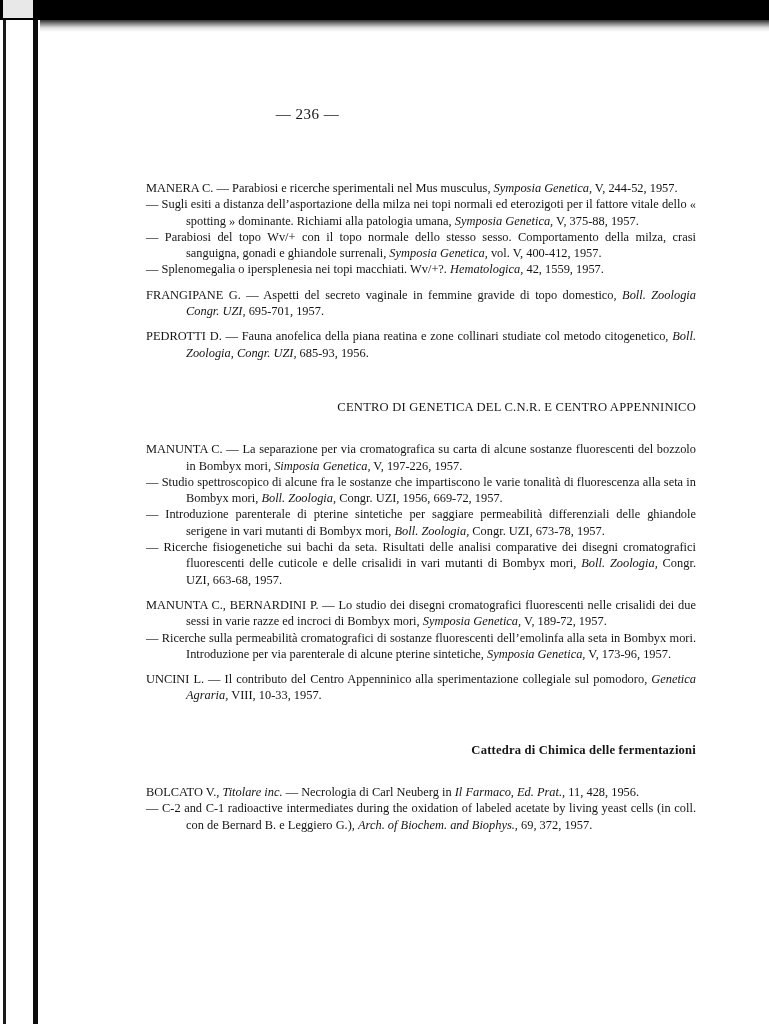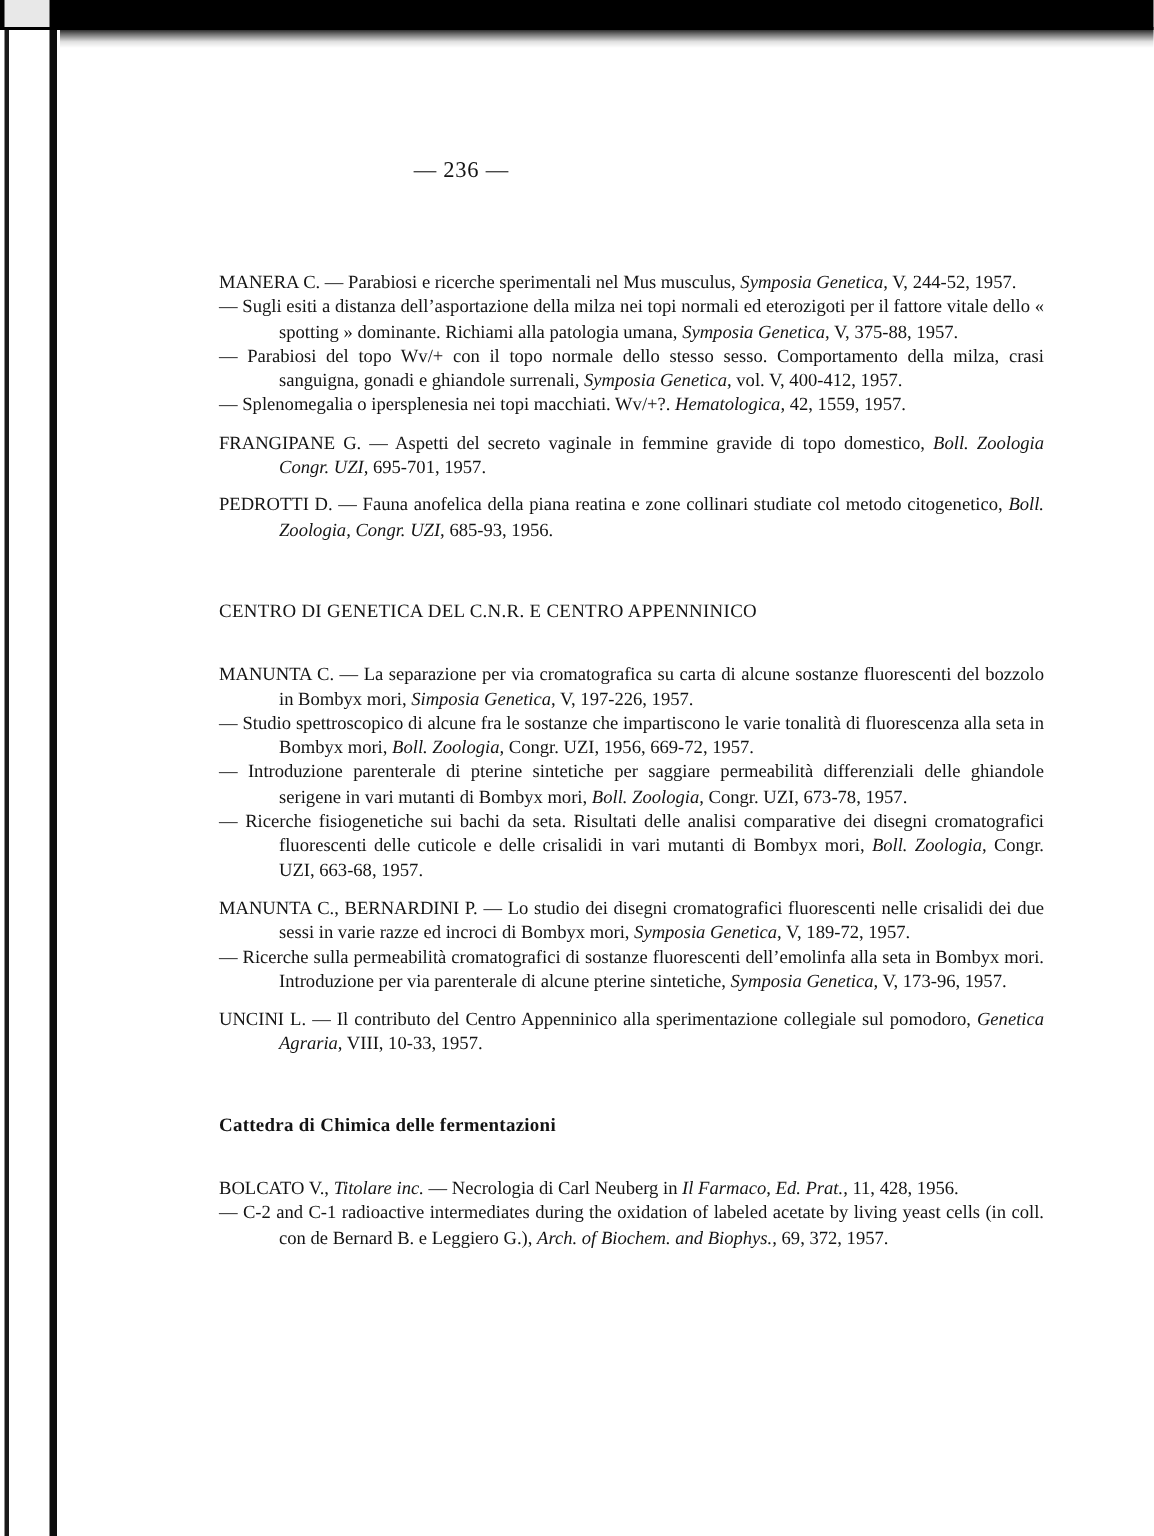--- a/index.html
+++ b/index.html
@@ -42,21 +42,21 @@
     font-size: 12.4px; line-height: 16.3px; margin-top: 20px;
   }
   .entry {
     text-align: justify;
     padding-left: 40px; text-indent: -40px;
   }
   .entry.sub { padding-left: 40px; text-indent: -40px; }
   .gap { height: 9px; }
   .gap-lg { height: 38px; }
   .heading {
-    text-align: left; font-size: 12.6px; letter-spacing: 0.2px;
+    text-align: right; font-size: 12.6px; letter-spacing: 0.2px;
     margin: 0;
   }
   .heading.bold { font-weight: bold; }
   i { font-style: italic; }
 </style>
 </head>
 <body>
 
 <div class="scan-left-strip"></div>
 <div class="scan-top"></div>

